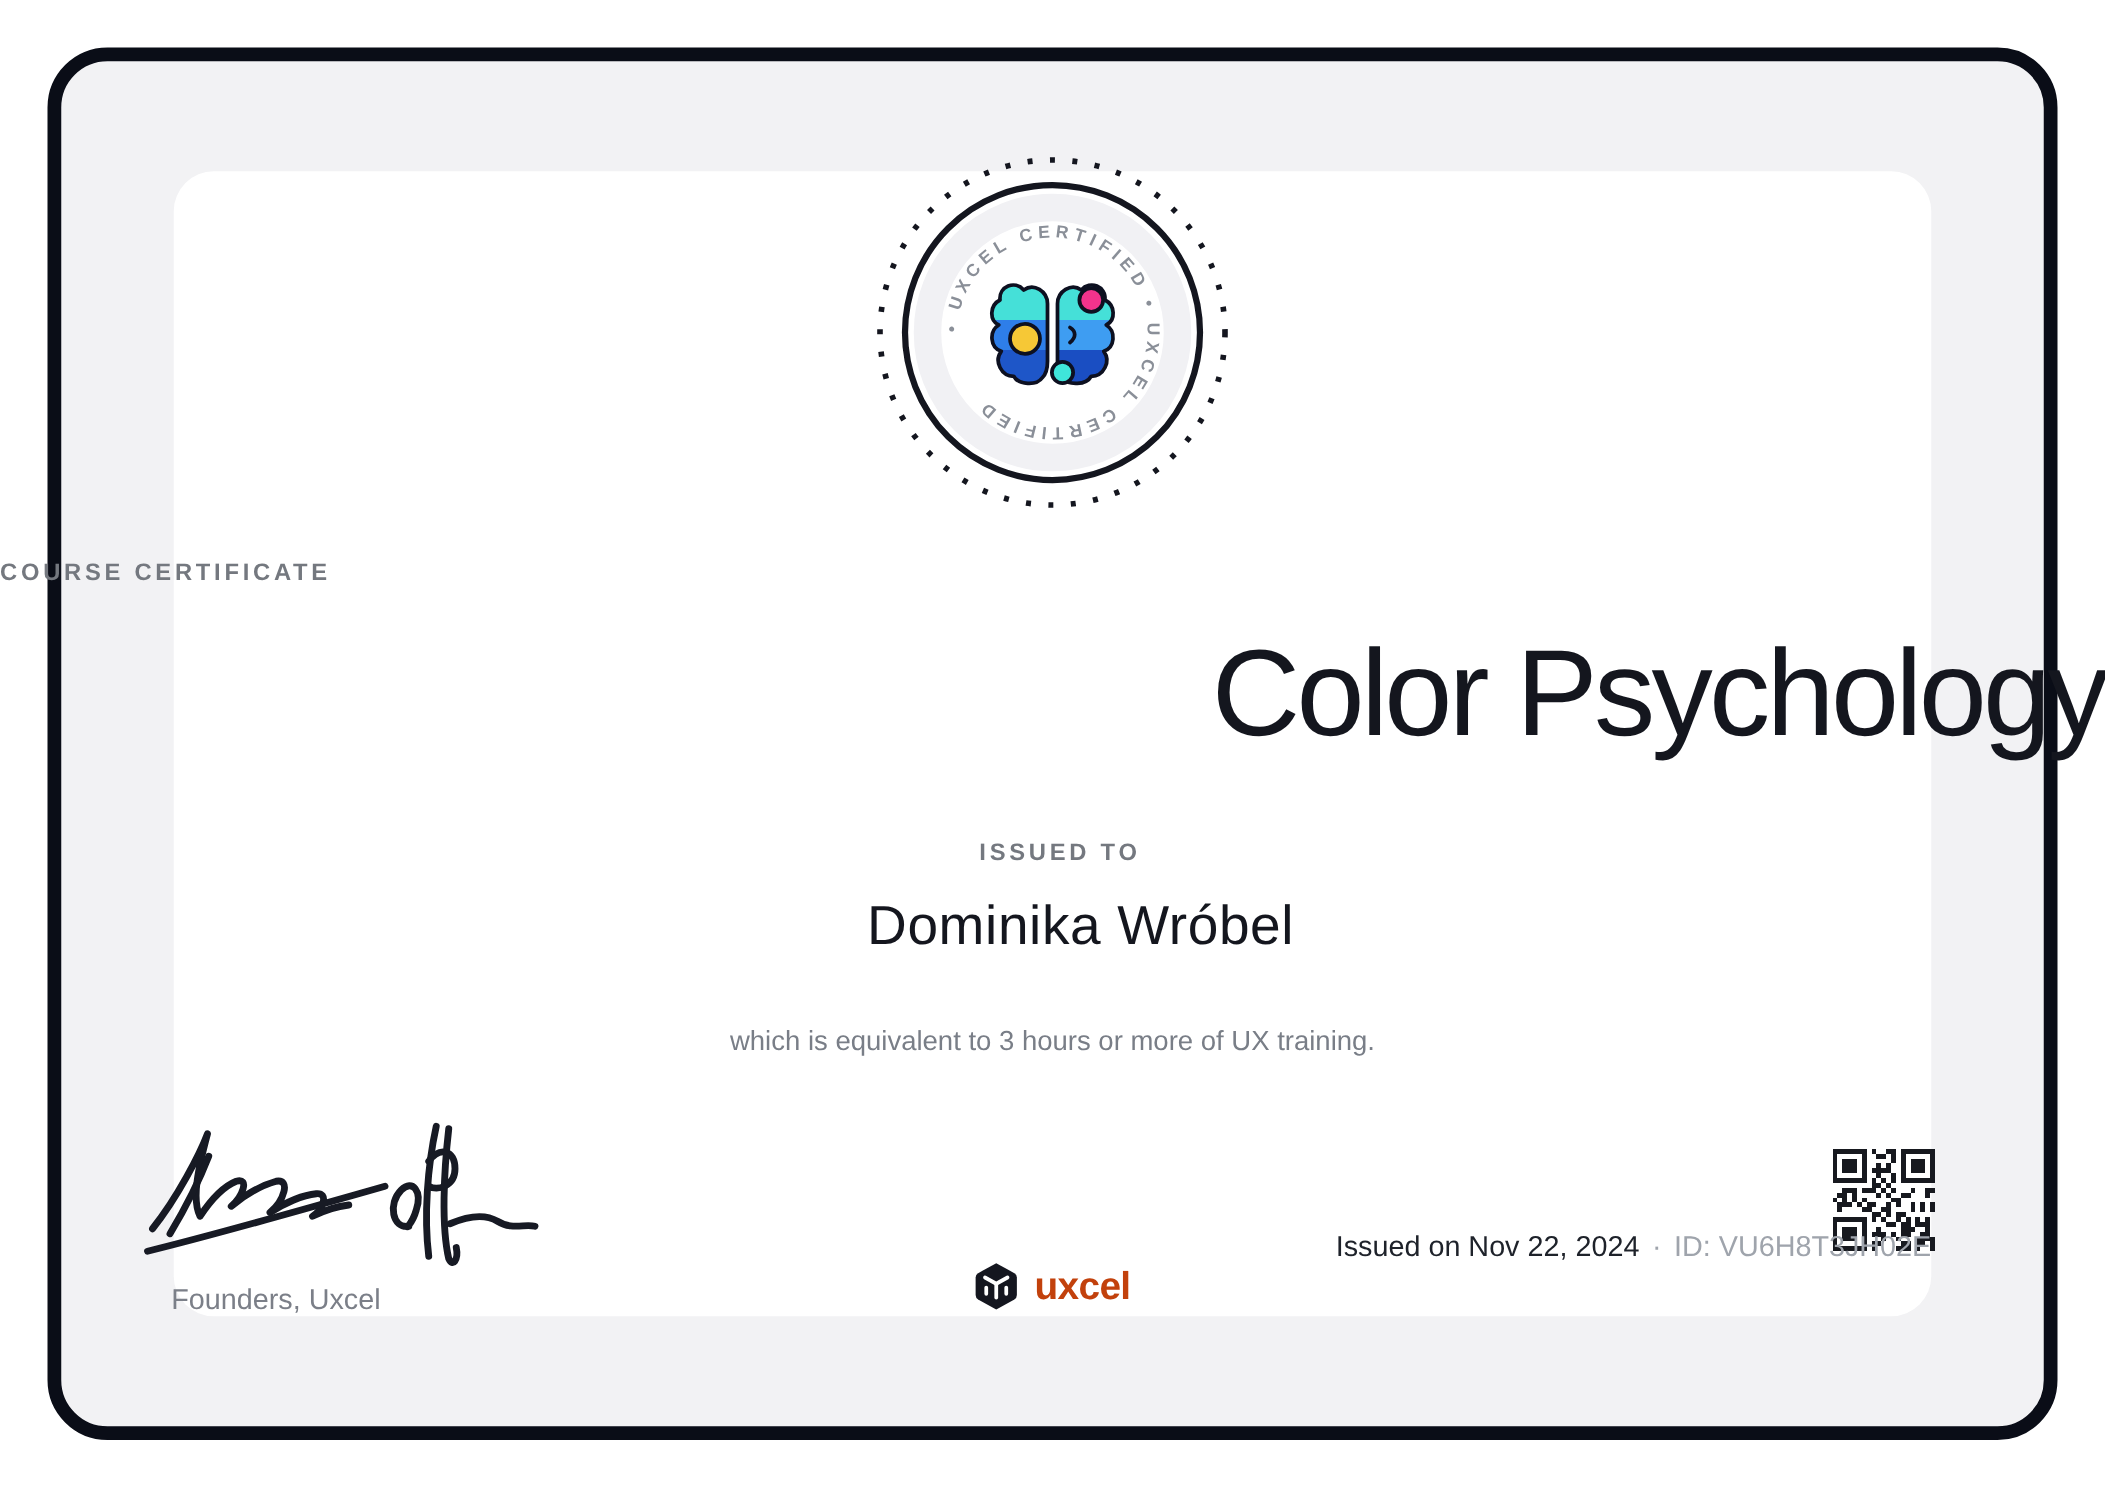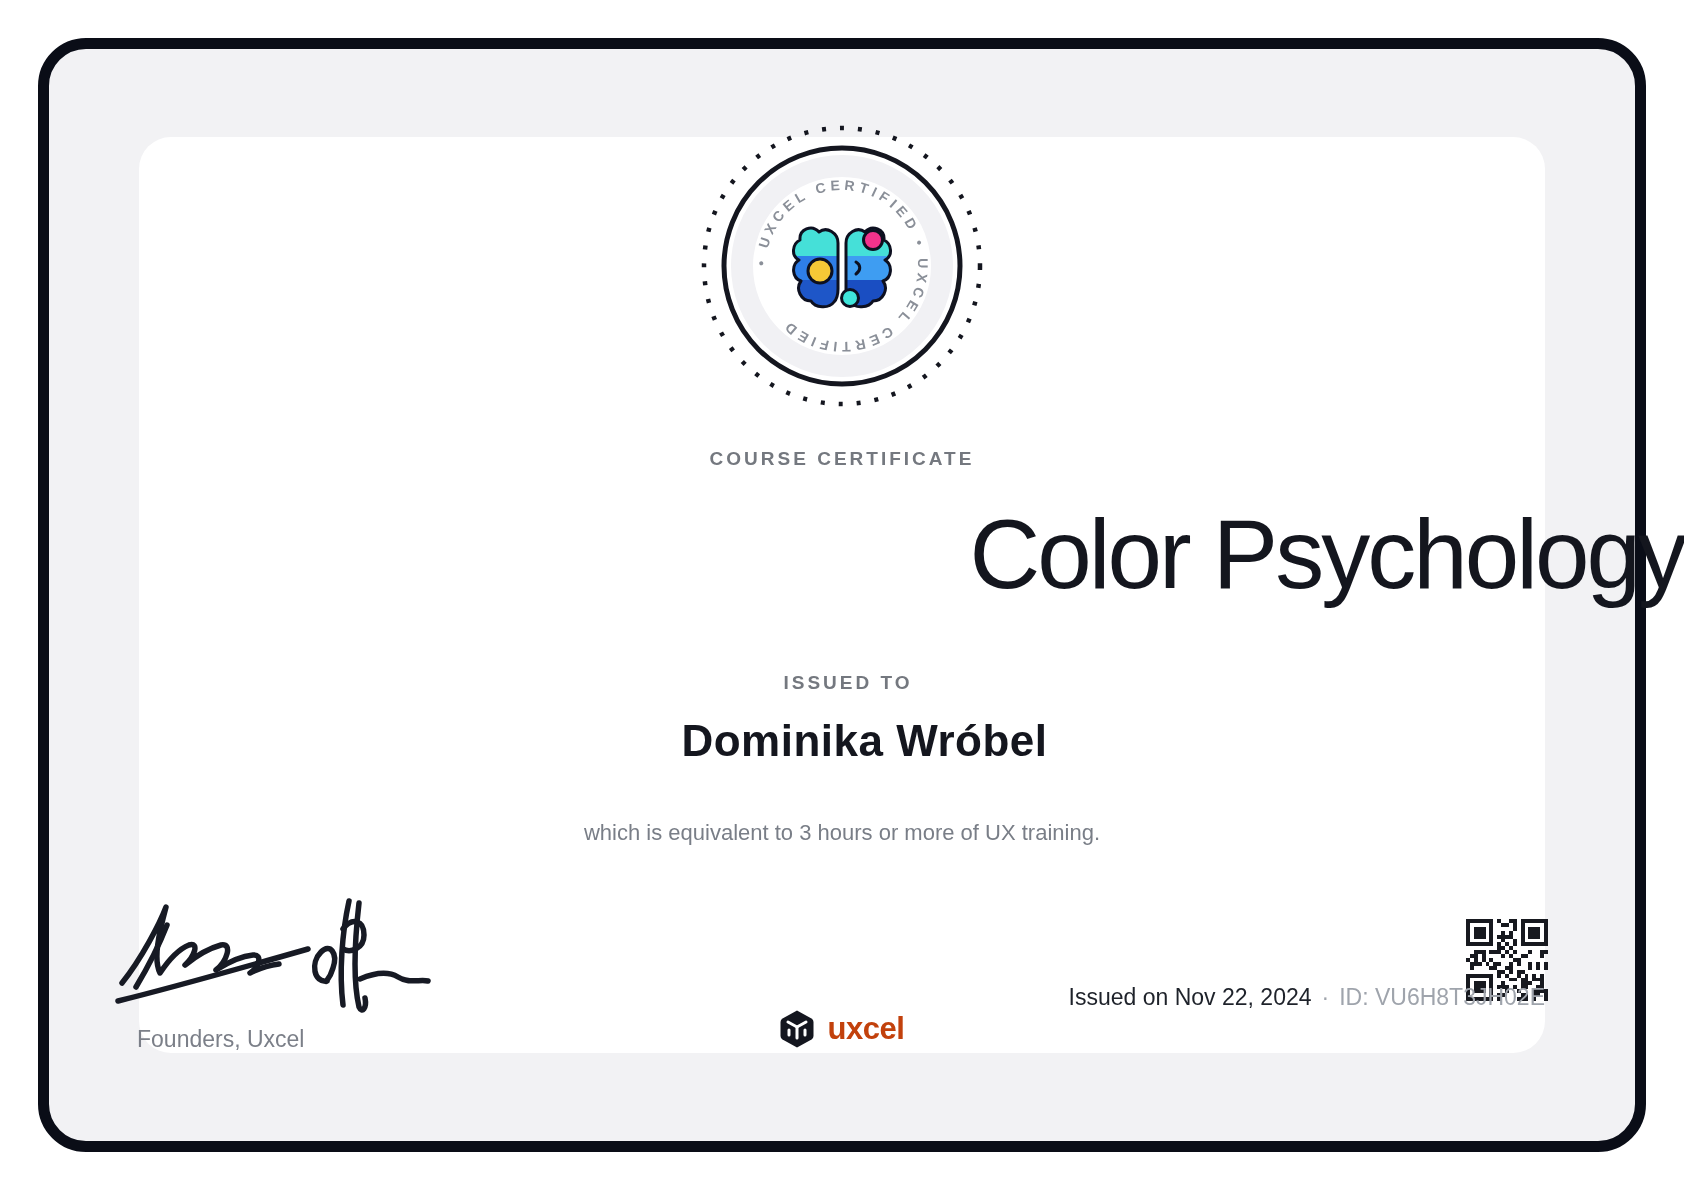--- a/index.html
+++ b/index.html
@@ -12,34 +12,34 @@
     border:11px solid #0a0d17;border-radius:48px;background:#f2f2f4;
     box-sizing:border-box;
   }
   .inner-card{
     position:absolute;left:90px;top:88px;right:90px;bottom:88px;
     background:#ffffff;border-radius:32px;
   }
   .badge{position:absolute;left:697px;top:121px;width:290px;height:290px;}
   .seal-text{font:700 14px "Liberation Sans",sans-serif;letter-spacing:4.2px;fill:#8a8f98;}
   .kicker{
-    position:absolute;left:0;right:0;top:448px;text-align:center;
+    position:absolute;left:0;right:0;top:448px;text-align:left;
     font-size:19px;font-weight:700;letter-spacing:3px;color:#74787f;
   }
   .course-title{
     position:absolute;left:0;right:0;top:504px;text-align:right;
     font-size:98px;line-height:100px;font-weight:400;letter-spacing:-3px;color:#14161e;
   }
   .issued-to{
     position:absolute;left:0;right:0;top:672px;text-align:center;
     font-size:19px;font-weight:700;letter-spacing:3px;color:#74787f;padding-left:12px;
   }
   .recipient{
     position:absolute;left:0;right:0;top:716px;text-align:center;
-    font-size:44px;font-weight:700;letter-spacing:0.5px;color:#14161e;padding-left:45px;
+    font-size:44px;font-weight:400;letter-spacing:0.5px;color:#14161e;padding-left:45px;
   }
   .description{
     position:absolute;left:0;right:0;top:814px;text-align:center;
     font-size:22px;line-height:37px;font-weight:400;color:#797e87;
   }
   .signatures{position:absolute;left:112px;top:893px;width:330px;height:125px;}
   .sig-stroke{fill:none;stroke:#171a24;stroke-width:5.5;stroke-linecap:round;stroke-linejoin:round;}
   .founders{
     position:absolute;left:137px;top:1026px;
     font-size:23px;color:#7b7f88;

